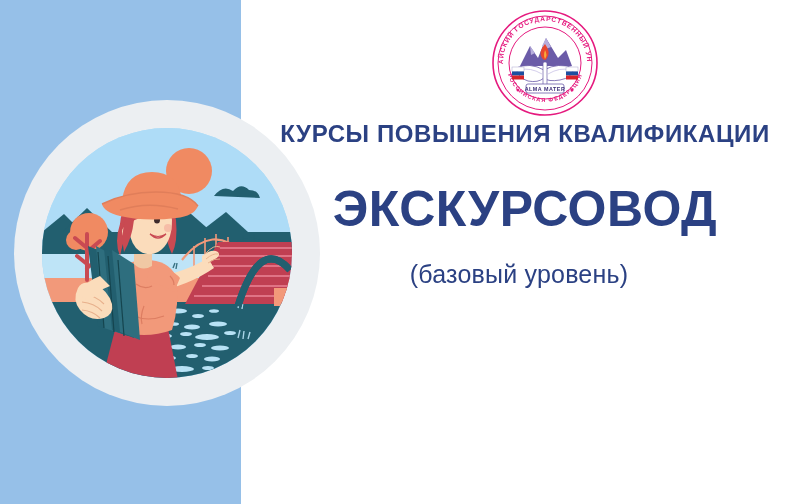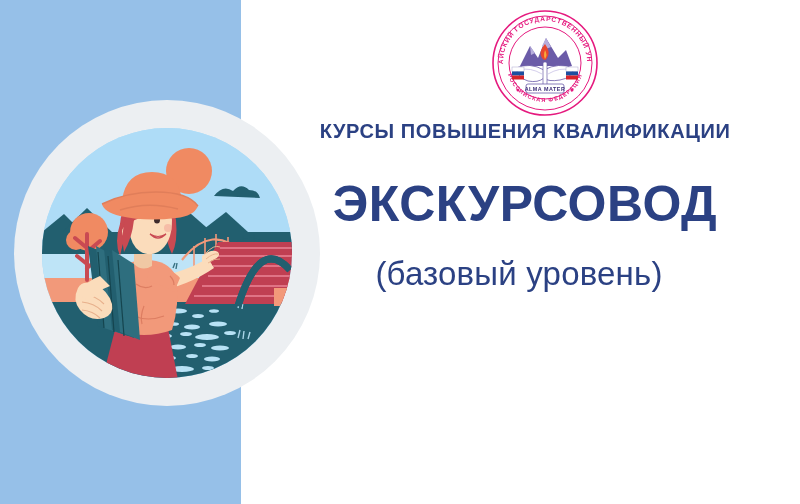--- a/index.html
+++ b/index.html
@@ -60,39 +60,39 @@
 
   
   .text-block {
     position: absolute;
     left: 250px;
     top: 120px;
     width: 550px;
     text-align: center;
   }
   .kicker {
-    font-size: 20px;
+    font-size: 24px;
     font-weight: bold;
     letter-spacing: 0.6px;
     color: #2B4183;
     line-height: 1.15;
     margin: 0 0 34px 0;
     white-space: nowrap;
   }
   .main-title {
     font-size: 50px;
     font-weight: bold;
     color: #2B4183;
     line-height: 1.08;
     letter-spacing: 0.5px;
     margin: 17px;
   }
   .main-title .line2 { display: block; }
   .subtitle {
-    font-size: 33px;
+    font-size: 25px;
     font-weight: normal;
     color: #2B4183;
     margin: 24px 12px 0 0;
     letter-spacing: 0.2px;
   }
 </style>
 </head>
 <body>
 
 <div id="poster">

